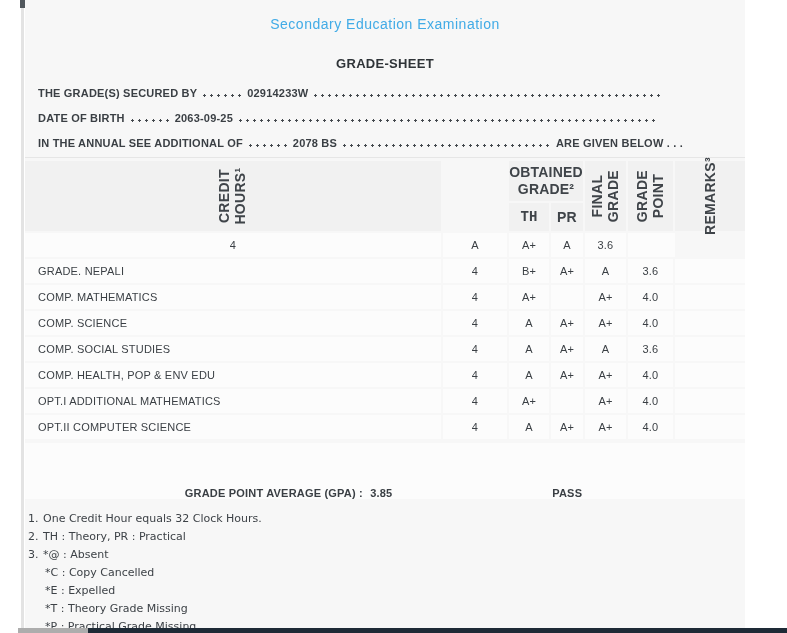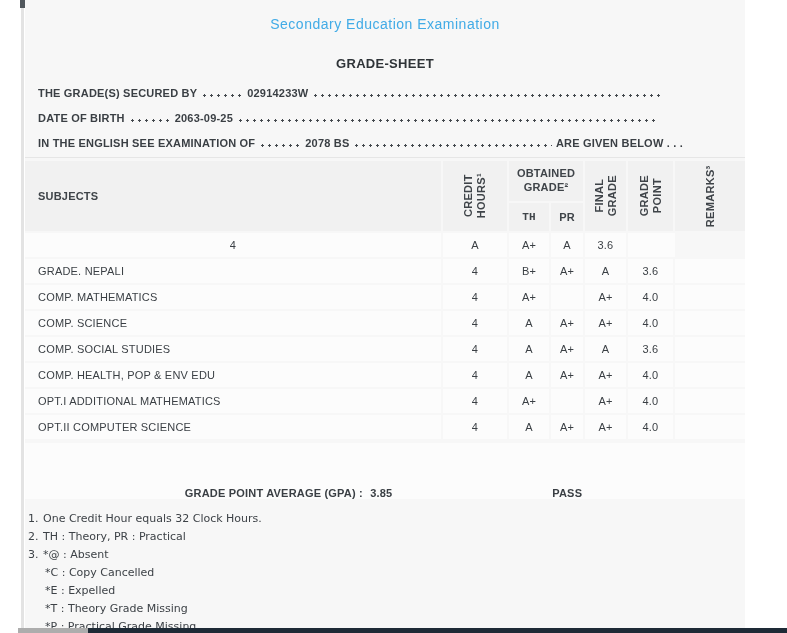--- a/index.html
+++ b/index.html
@@ -29,21 +29,21 @@
   .info-suffix:empty { display: none; }
 
   .info-divider { margin-top: 2px; border-top: 1px solid #e6e6e6; }
 
   .table-wrap { display: flex; flex-direction: column; gap: 2px; margin-top: 3px; }
   .grid { display: grid; grid-template-columns: 418px 66px 42px 34px 43px 47px 70px; }
   .cell { background: #fcfcfc; border-right: 2px solid #f7f7f7; display: flex; align-items: center; justify-content: center; font-size: 11px; color: #3a3f44; letter-spacing: 0.2px; }
   .cell:last-child { border-right: none; }
 
   .thead { grid-template-rows: 40px 28px; row-gap: 2px; }
-  .thead .cell { background: #f1f1f1; font-weight: 700; font-size: 11px; color: #3f4449; }
+  .thead .cell { background: #f1f1f1; font-weight: 700; font-size: 14px; color: #3f4449; }
   .th-subjects { grid-row: 1 / 3; justify-content: flex-start; padding-left: 13px; font-size: 11px; }
   .th-span2 { grid-row: 1 / 3; }
   .th-obtained { grid-column: 3 / 5; grid-row: 1; text-align: center; line-height: 1.25; padding: 0 8px; }
   .rot { transform: rotate(-90deg); white-space: pre-line; text-align: center; line-height: 1.15; letter-spacing: 0.3px; }
 
   .trow { height: 24px; }
   .td-subject { justify-content: flex-start; padding-left: 13px; }
 
   .summary { margin-top: 2px; background: #fcfcfc; height: 56px; display: flex; flex-direction: row; justify-content: space-evenly; align-items: flex-end; padding-right: 3px; font-size: 11px; font-weight: 700; color: #3a3f44; letter-spacing: 0.2px; }
   .gpa-line span { display: inline; }
@@ -80,34 +80,33 @@
 
       </div>
       <div class="info-line">
         <span>DATE OF BIRTH</span>
         <span class="dots dots-short"></span>
         <span class="info-value">2063-09-25</span>
         <span class="dots dots-long"></span>
 
       </div>
       <div class="info-line">
-        <span>IN THE ENGLISH SEE EXAMINATION OF</span>
+        <span>IN THE ANNUAL SEE ADDITIONAL OF</span>
         <span class="dots dots-short"></span>
         <span class="info-value">2078 BS</span>
         <span class="dots dots-long"></span>
         <span class="info-suffix">ARE GIVEN BELOW . . .</span>
       </div>
     </div>
 
     <div class="info-divider"></div>
 
     <div class="table-wrap">
 
       <div class="grid thead">
-        <div class="cell th-subjects">SUBJECTS</div>
         <div class="cell th-span2">
           <div class="rot">CREDIT
 HOURS¹</div>
         </div>
         <div class="cell th-obtained">OBTAINED GRADE²</div>
         <div class="cell" style="grid-row:2; grid-column:3;font-family:Liberation Mono, monospace;">TH</div>
         <div class="cell" style="grid-row:2; grid-column:4;">PR</div>
         <div class="cell th-span2" style="grid-column:5;">
           <div class="rot">FINAL
 GRADE</div>

